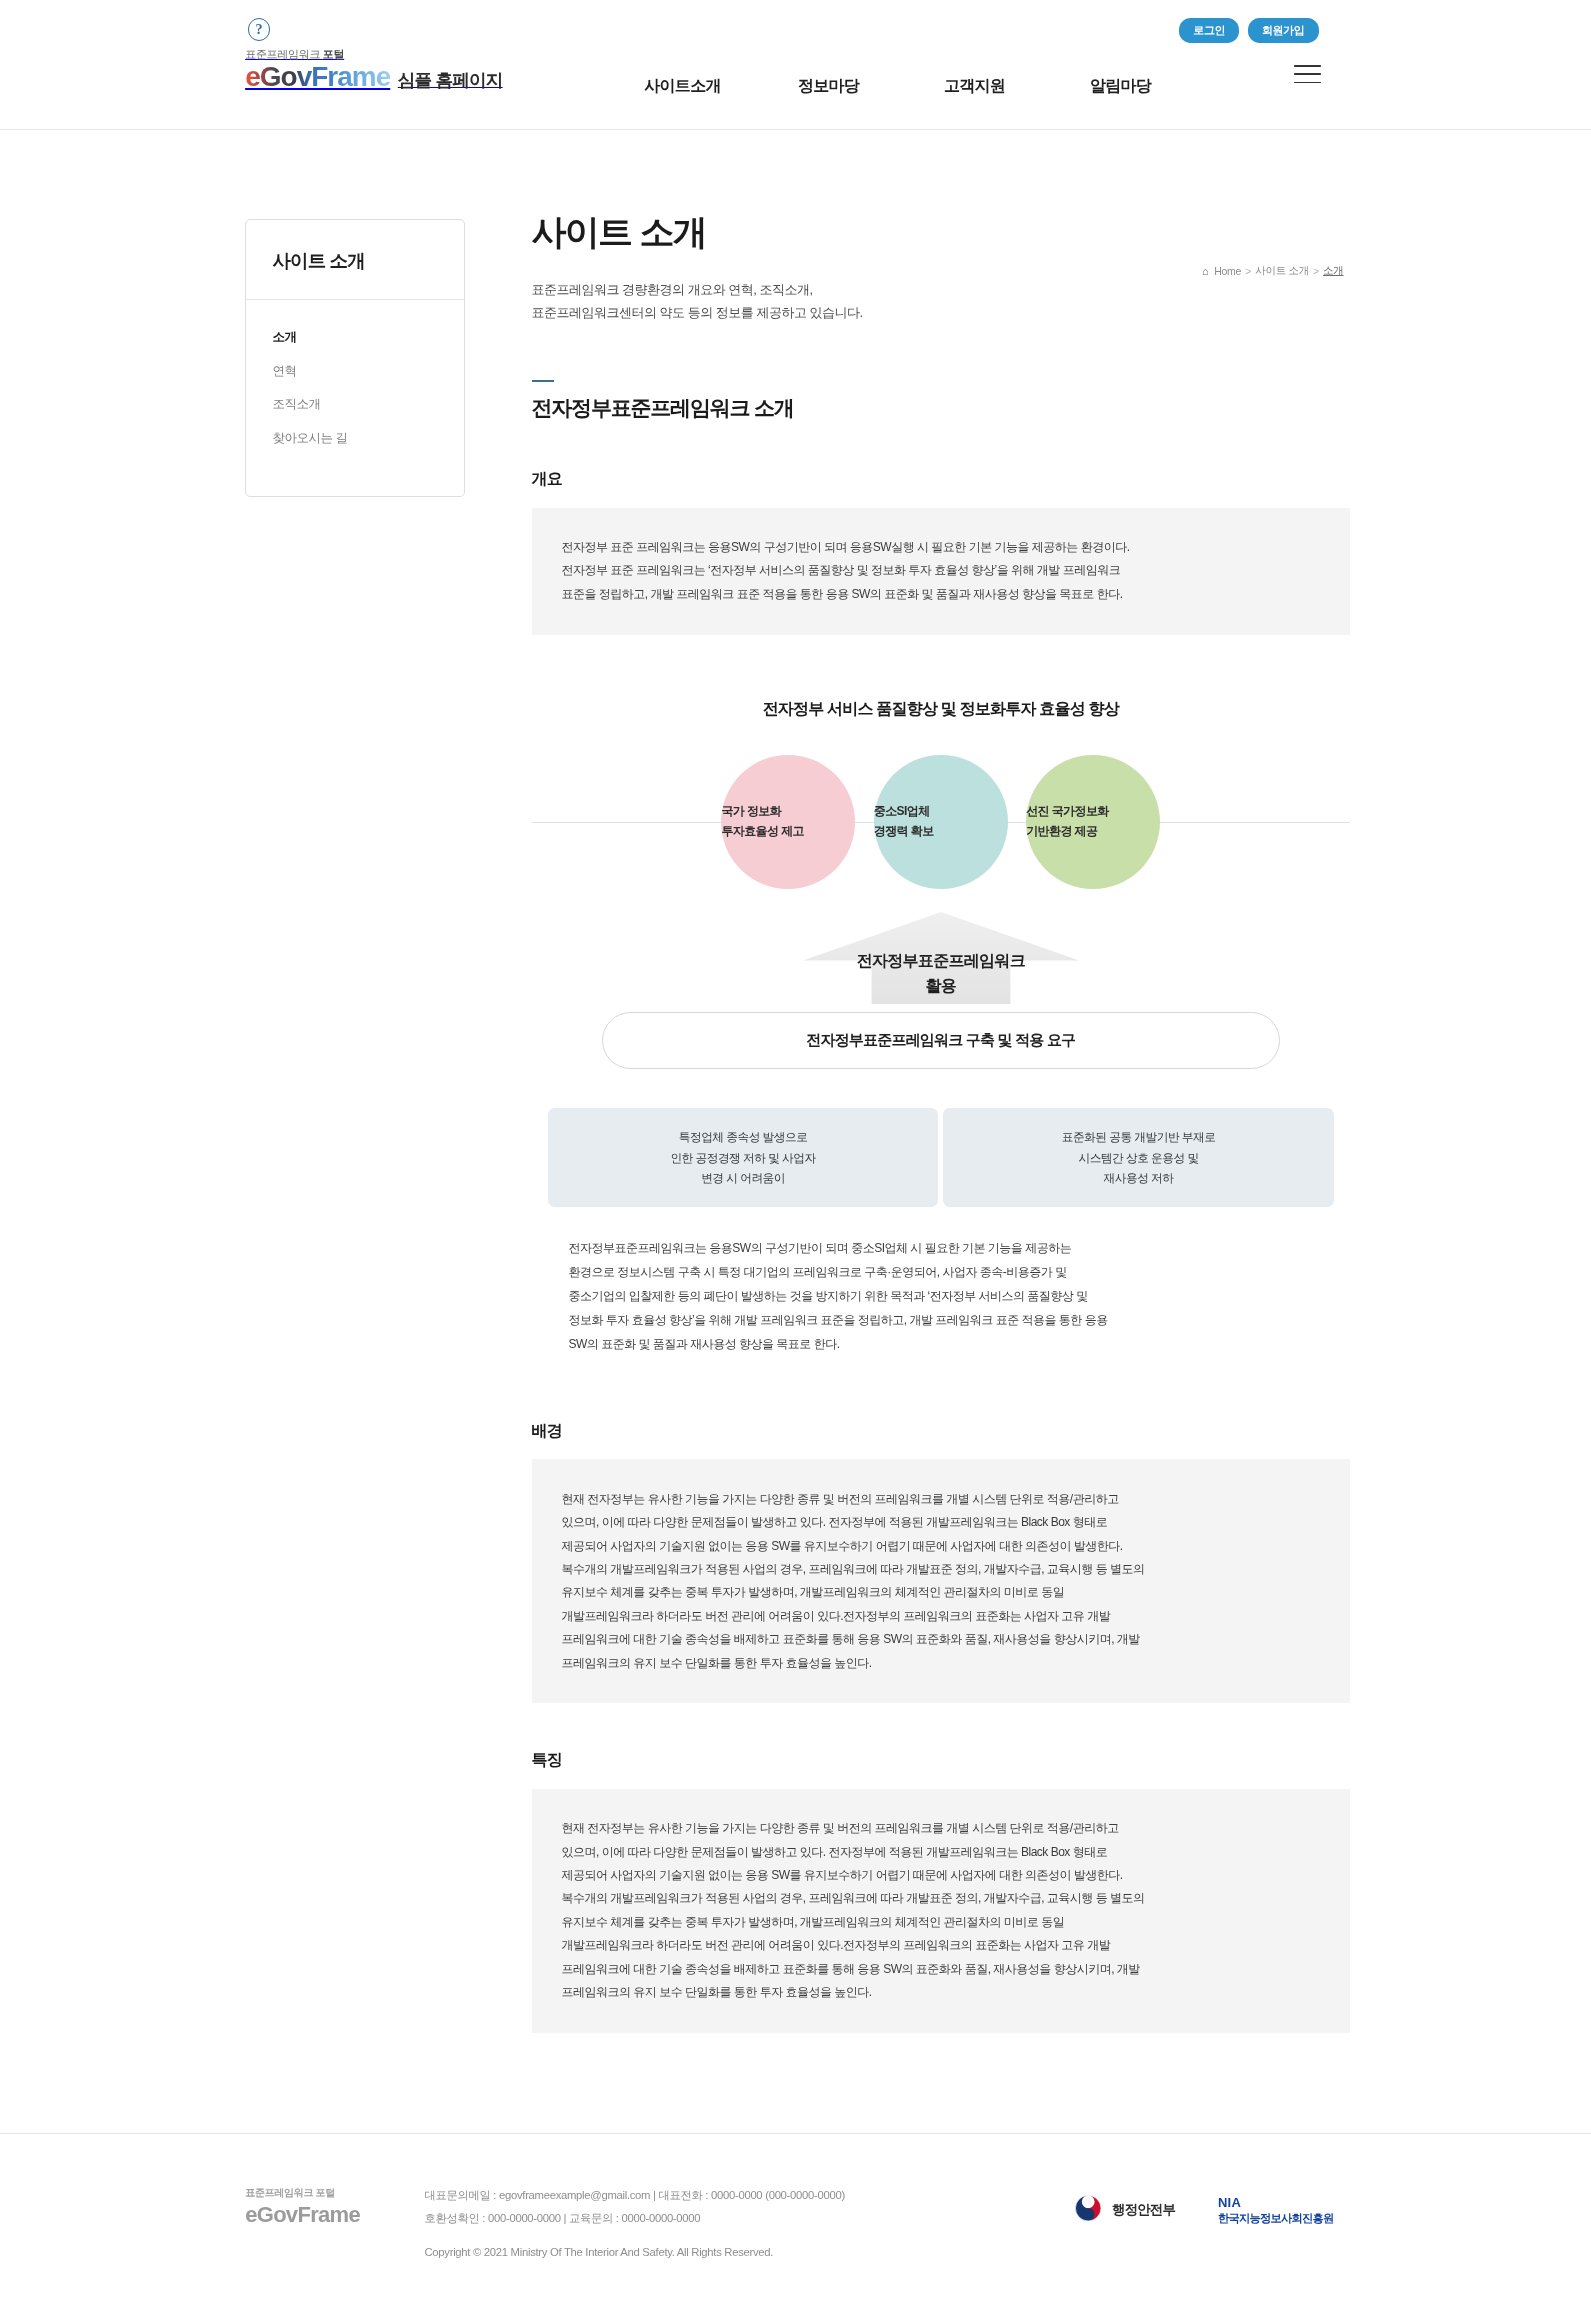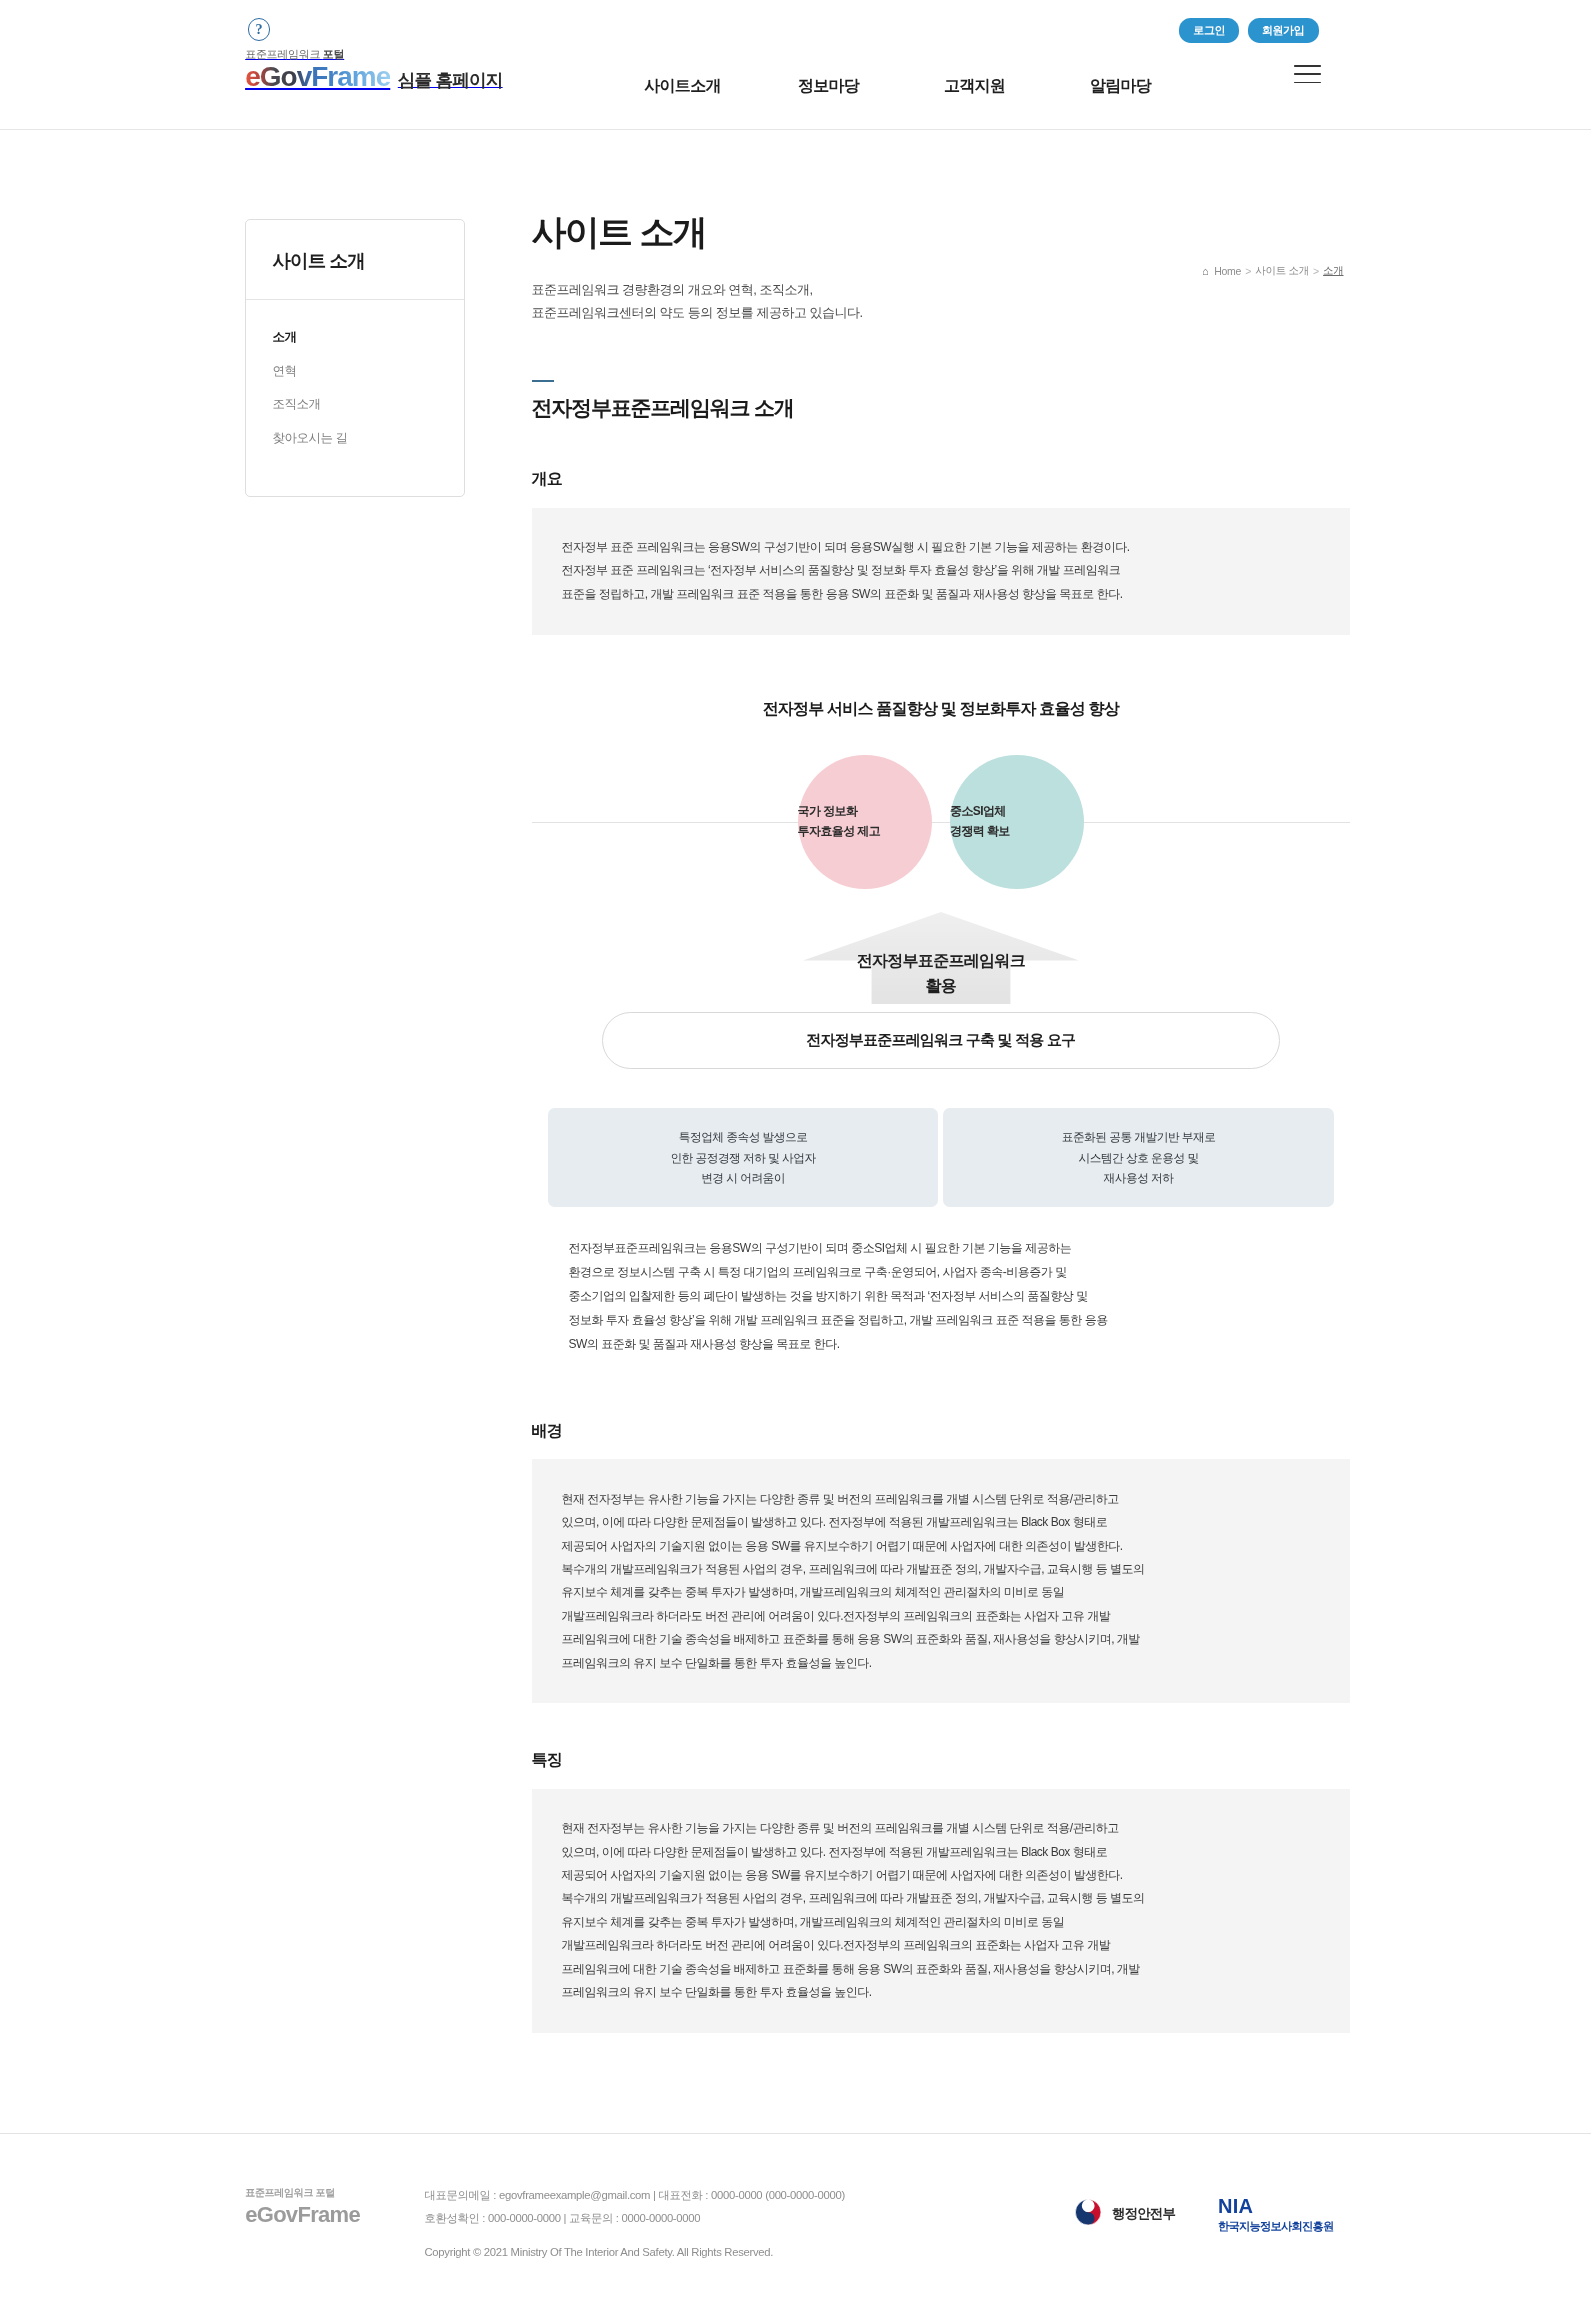--- a/index.html
+++ b/index.html
@@ -398,21 +398,21 @@
   }
   .logo-moi { display: flex; align-items: center; gap: 9.2px; }
   .logo-moi .moi-text {
     font-size: 13.4px;
     font-weight: 700;
     color: #2c2c2c;
     letter-spacing: -0.8px;
   }
   .logo-nia { line-height: 1.25; }
   .logo-nia .nia-big {
-    font-size: 20px;
+    font-size: 13px;
     font-weight: 800;
     color: #12429c;
     letter-spacing: 0.2px;
     display: block;
   }
   .logo-nia .nia-sub {
     font-size: 11.3px;
     font-weight: 800;
     color: #12429c;
     letter-spacing: -0.8px;
@@ -511,20 +511,24 @@
         <div class="circles-band">
           <div class="band-line"></div>
           <div class="circles">
             <div class="circle" id="circle0" style="background: rgb(246, 205, 210);">
               <span>국가 정보화</span>
               <span>투자효율성 제고</span>
             </div>
             <div class="circle" id="circle1" style="background: rgb(188, 224, 222);">
               <span>중소SI업체</span>
               <span>경쟁력 확보</span>
+            </div>
+            <div class="circle" id="circle2" style="background: rgb(200, 223, 170);">
+              <span>선진 국가정보화</span>
+              <span>기반환경 제공</span>
             </div>
           </div>
         </div>
 
         <div class="arrow-wrap">
           <div class="up-arrow">
             <svg width="276" height="92" viewBox="0 0 330 110" xmlns="http://www.w3.org/2000/svg">
               <defs>
                 <linearGradient id="agrad" x1="0" y1="0" x2="0" y2="1">
                   <stop offset="0%" stop-color="#efefef"></stop>

